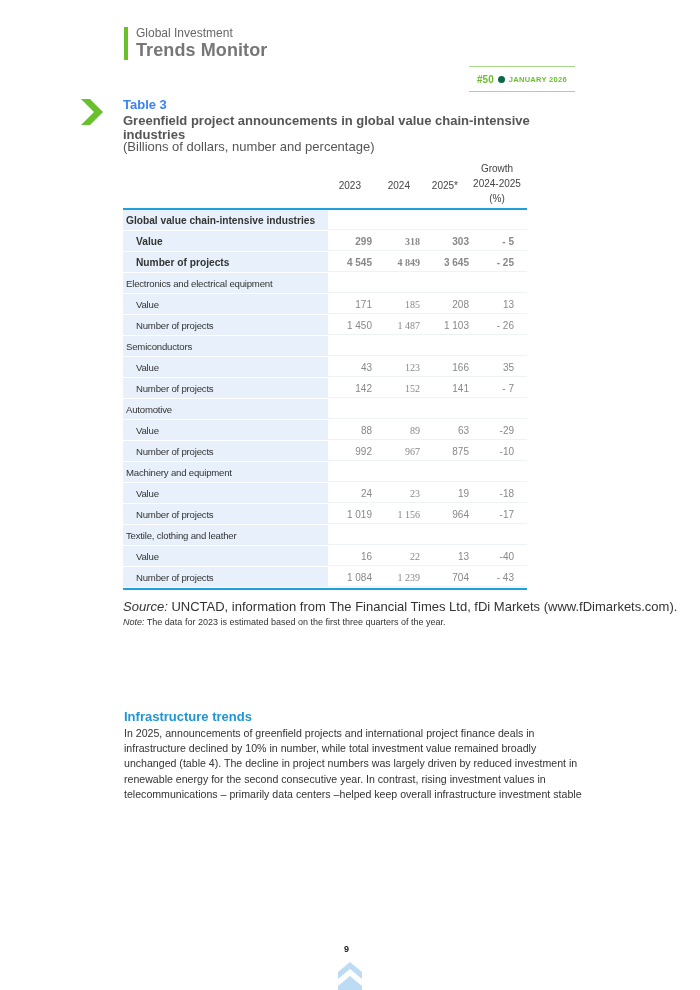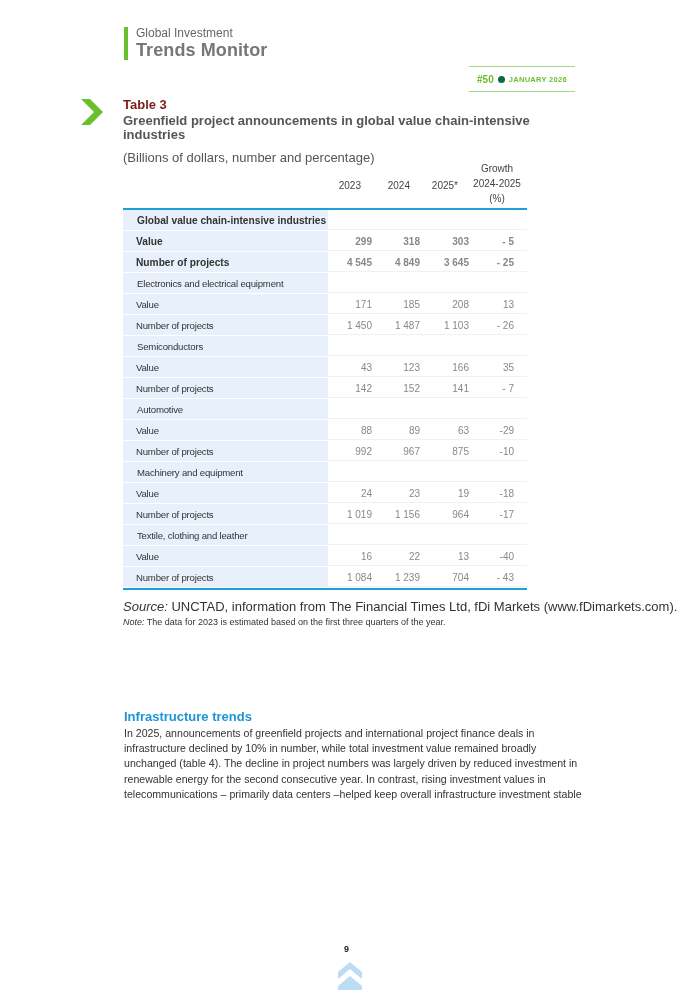--- a/index.html
+++ b/index.html
@@ -10,41 +10,41 @@
   .brand { position: absolute; left: 124px; top: 27px; padding-left: 8px; border-left: 4px solid #6abf2e; height: 33px; }
   .brand-top { font-size: 12px; color: #666666; line-height: 13px; }
   .brand-main { font-size: 18px; font-weight: bold; color: #777777; line-height: 20px; letter-spacing: 0.1px; }
   .issue { position: absolute; left: 469px; top: 30px; width: 106px; height: 26px; border-top: 1.5px solid #a7d88a; border-bottom: 1.5px solid #a7d88a; display: flex; align-items: center; justify-content: center; gap: 4px; margin-top: 36px; }
   .issue-num { font-size: 10px; font-weight: bold; color: #6abf2e; }
   .issue-dot { width: 7px; height: 7px; border-radius: 50%; background: #0a6b43; display: inline-block; }
   .issue-date { font-size: 7.5px; font-weight: bold; color: #6abf2e; letter-spacing: 0.3px; }
 
   
   .chevron { position: absolute; left: 81px; top: 99px; width: 22px; height: 26px; }
-  .tbl-label { position: absolute; left: 123px; top: 97px; font-size: 13px; font-weight: bold; color: #7f1d1d; }
+  .tbl-label { position: absolute; left: 123px; top: 97px; font-size: 13px; font-weight: bold; color: #3b82f6; }
   .tbl-title { position: absolute; left: 123px; top: 114px; width: 420px; font-size: 13px; font-weight: bold; color: #555555; line-height: 14px; }
-  .tbl-subtitle { position: absolute; left: 123px; top: 150px; font-size: 13px; color: #555555; }
+  .tbl-subtitle { position: absolute; left: 123px; top: 139px; font-size: 13px; color: #555555; }
 
   
   .table-wrap { position: absolute; left: 123px; top: 162px; width: 404px; }
   .thead { position: relative; height: 48px; border-bottom: 2px solid #1ea0db; font-size: 10px; color: #444444; }
   .thead .h { position: absolute; text-align: right; margin-top: 44px; }
   .h-2023 { right: 166px; bottom: 17px; }
   .h-2024 { right: 117px; bottom: 17px; }
   .h-2025 { right: 69px; bottom: 17px; }
   .h-growth { right: 5px; bottom: 2px; text-align: center !important; line-height: 15px; width: 50px; }
 
   .row { position: relative; height: 21px; border-bottom: 1px solid #ffffff; display: flex; align-items: center; }
-  .row .lbl { width: 205px; height: 100%; background: #e8f1fb; display: flex; align-items: center; padding-left: 14px; font-size: 9.6px; color: #333333; letter-spacing: -0.2px; }
+  .row .lbl { width: 205px; height: 100%; background: #e8f1fb; display: flex; align-items: center; padding-left: 3px; font-size: 9.6px; color: #333333; letter-spacing: -0.2px; }
   .row .lbl.indent { padding-left: 13px; }
   .row .lbl.bold { font-weight: bold; font-size: 10.2px; letter-spacing: 0; }
   .row .num { position: absolute; top: 0; height: 100%; display: flex; align-items: center; justify-content: flex-end; font-size: 10px; color: #888888; }
   .row .num.bold { font-weight: bold; color: #888888; }
   .c1 { right: 155px; width: 50px; }
-  .c2 { right: 107px; width: 50px; }
+  .c2 { right: 107px; width: 50px; font-family: Liberation Serif, serif; }
   .c3 { right: 58px; width: 50px; }
   .c4 { right: 13px; width: 40px; }
   .row .cells-bg { position: absolute; left: 205px; right: 0; top: 0; bottom: 0; border-bottom: 1px solid #eef2f6; }
   .tbottom { border-bottom: 2px solid #1ea0db; }
 
   .source { position: absolute; left: 123px; top: 599px; font-size: 13px; color: #333333; }
   .note { position: absolute; left: 123px; top: 617px; font-size: 9px; color: #333333; }
   .source i, .note i { font-style: italic; }
 
   

